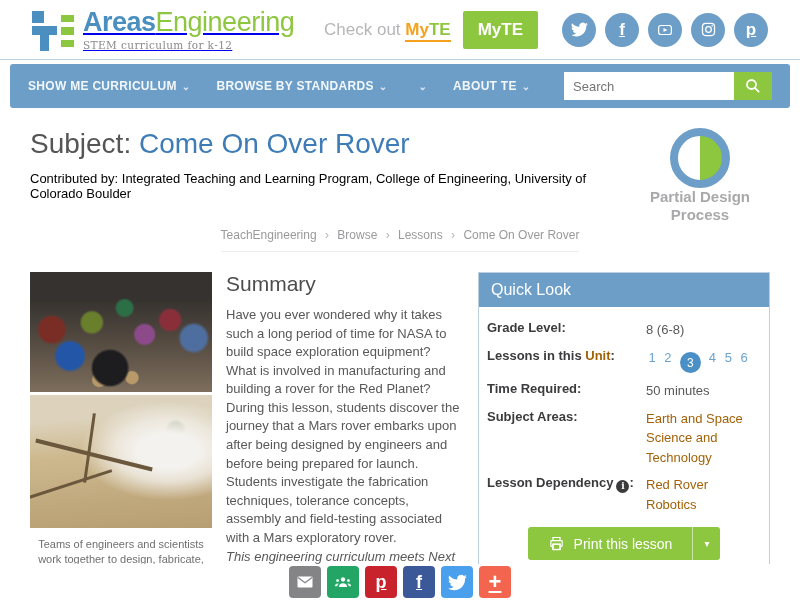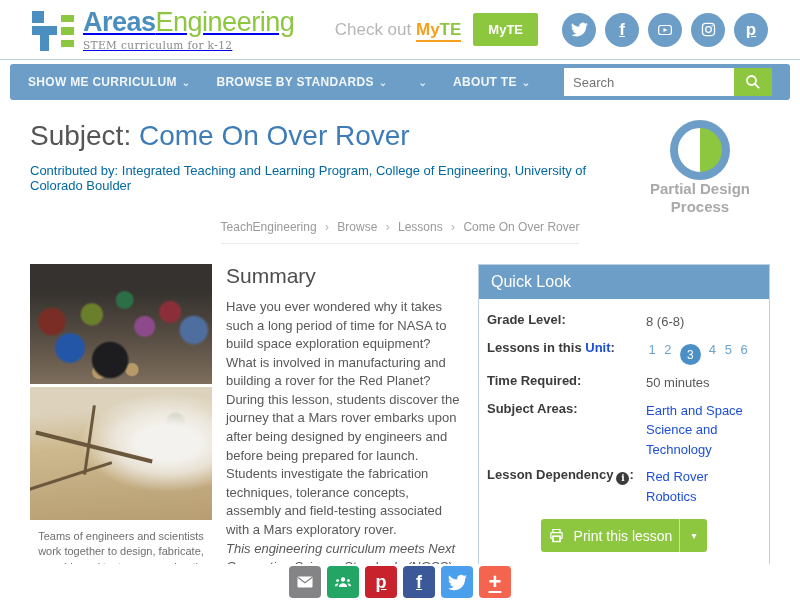--- a/index.html
+++ b/index.html
@@ -20,44 +20,44 @@
   .logo-words{line-height:1;}
   .lw-main{font-size:27px;letter-spacing:-.5px;}
   .lw-teach{color:#4a8fc0;font-weight:bold;}
   .lw-eng{color:#8dc63f;font-weight:300;}
   .lw-tag{font-family:"DejaVu Serif",serif;font-size:10.5px;color:#8a8a8c;margin-top:4px;letter-spacing:.4px;}
   .hdr-right{margin-left:auto;display:flex;align-items:center;}
   .checkout{font-size:17px;color:#b6b6b8;}
   .co-my{color:#f5a11d;font-weight:bold;text-align:right;}
   .co-te{color:#8dc63f;font-weight:bold;}
   .co-link{text-decoration:none;border-bottom:2px solid #f5a11d;padding-bottom:1px;}
-  .myte-btn{background:#8dc63f;color:#fff;border:none;font-size:13px;font-weight:bold;
+  .myte-btn{background:#8dc63f;color:#fff;border:none;font-size:17px;font-weight:bold;
             padding:9px 15px;margin:0 14px 0 12px;border-radius:2px;cursor:pointer;}
   .socials{display:flex;gap:9px;margin-left:10px;}
   .soc{width:34px;height:34px;border-radius:50%;background:#6d9ec7;color:#fff;display:flex;
        align-items:center;justify-content:center;cursor:pointer;font-weight:bold;}
   .soc .glyph-letter{font-size:17px;font-weight:bold;}
 
   
-  .nav{margin:4px 10px 0;height:36px;background:#6d9ec7;border-radius:3px;display:flex;
+  .nav{margin:4px 10px 0;height:44px;background:#6d9ec7;border-radius:3px;display:flex;
        align-items:center;padding:0 18px;}
   .nav a{color:#f2f7fb;font-size:12px;font-weight:bold;text-decoration:none;margin-right:26px;
          letter-spacing:.3px;display:flex;align-items:center;}
   .chev{font-size:10px;margin-left:5px;opacity:.85;}
   .search-wrap{margin-left:auto;display:flex;height:28px;}
   .search-input{width:152px;border:none;padding:0 9px;font-size:13px;color:#555;outline:none;
                 font-family:"Liberation Sans",sans-serif;}
   .search-btn{width:38px;background:#8dc63f;border:none;display:flex;align-items:center;
               justify-content:center;cursor:pointer;}
 
   
   .title-row{display:flex;padding:0 30px;margin-top:20px;}
   .page-h1{font-size:28px;font-weight:400;color:#555;margin:0;}
   .page-h1 .t-blue{color:#3e7cb8;}
-  .contrib{font-size:13px;color:#0369a1;margin-top:11px;}
+  .contrib{font-size:13px;color:#000000;margin-top:11px;}
   .badge-block{margin-left:auto;width:140px;text-align:center;flex:none;margin-top:0;}
   .pdp-circle{width:44px;height:44px;border:8px solid #6d9ec7;border-radius:50%;margin:0 auto;
               background:linear-gradient(to right,#fff 50%,#8dc63f 50%);}
   .pdp-label{font-size:15px;font-weight:bold;color:#a9a9ab;line-height:1.2;margin-top:0;}
 
   
   .crumb-row{margin:4px 30px 0;text-align:center;font-size:12px;color:#9a9a9c;}
   .crumb-inner{display:inline-block;padding-bottom:9px;border-bottom:1px solid #ececec;min-width:44%;}
   .crumb-row a{color:#9a9a9c;text-decoration:none;}
   .crumb-sep{margin:0 5px;color:#b5b5b7;}
@@ -97,31 +97,31 @@
   .body-p{font-size:13px;line-height:1.43;color:#58585a;margin:0;}
   .ngss{font-style:italic;}
 
   
   .panel{border:1px solid #bcd0e2;}
   .panel-h{background:#6d9ec7;color:#fff;font-size:16px;padding:8px 12px;}
   .ql-body{padding:13px 8px 12px;}
   .ql-row{display:flex;margin-bottom:8px;font-size:13px;align-items:flex-start;}
   .ql-label{width:150px;flex:none;text-align:left;font-weight:bold;color:#3b3b3d;padding-right:9px;}
   .ql-value{color:#58585a;line-height:1.5;}
-  .lnk{color:#1d4ed8;text-decoration:none;}
+  .lnk{color:#a16207;text-decoration:none;}
   .num-lnk{color:#6ba3d0;text-decoration:none;margin:0 2.5px;}
   .num-badge{display:inline-flex;width:21px;height:21px;border-radius:50%;background:#4a90c7;color:#fff;
              align-items:center;justify-content:center;font-size:12px;margin:0 2px;vertical-align:-5px;}
   .info-i{display:inline-flex;width:13px;height:13px;border-radius:50%;background:#3b3b3d;color:#fff;
           font-size:9px;font-weight:bold;align-items:center;justify-content:center;vertical-align:-2px;
           margin-left:3px;font-family:"DejaVu Serif",serif;cursor:pointer;}
   .print-row{text-align:center;margin-top:13px;margin-bottom:2px;}
   .print-btn{display:inline-flex;align-items:stretch;background:#8dc63f;color:#fff;border:none;
              border-radius:3px;overflow:hidden;cursor:pointer;padding:0;font-family:"Liberation Sans",sans-serif;}
-  .pb-main{display:flex;align-items:center;gap:9px;font-size:14px;color:#fff;padding:8px 7px;}
+  .pb-main{display:flex;align-items:center;gap:9px;font-size:14px;color:#fff;padding:8px 20px;}
   .pb-caret{display:flex;align-items:center;padding:0 11px;border-left:1px solid rgba(255,255,255,.55);
             font-size:10px;color:#fff;cursor:pointer;}
 
   
   .edu{margin-top:22px;border:2px solid #f5a623;}
   .edu-h{background:#f5a623;padding:8px 10px;font-size:15px;}
 
   
   .share-bar{position:absolute;left:0;right:0;bottom:0;height:36px;background:#fff;z-index:6;
              display:flex;justify-content:center;align-items:center;gap:6px;}

